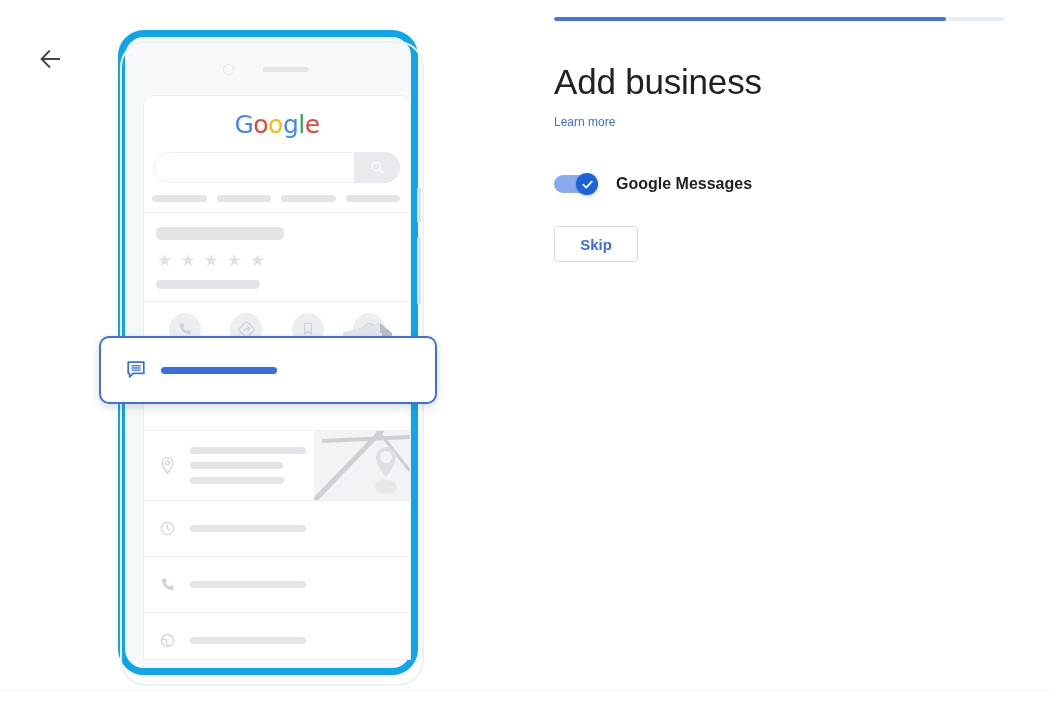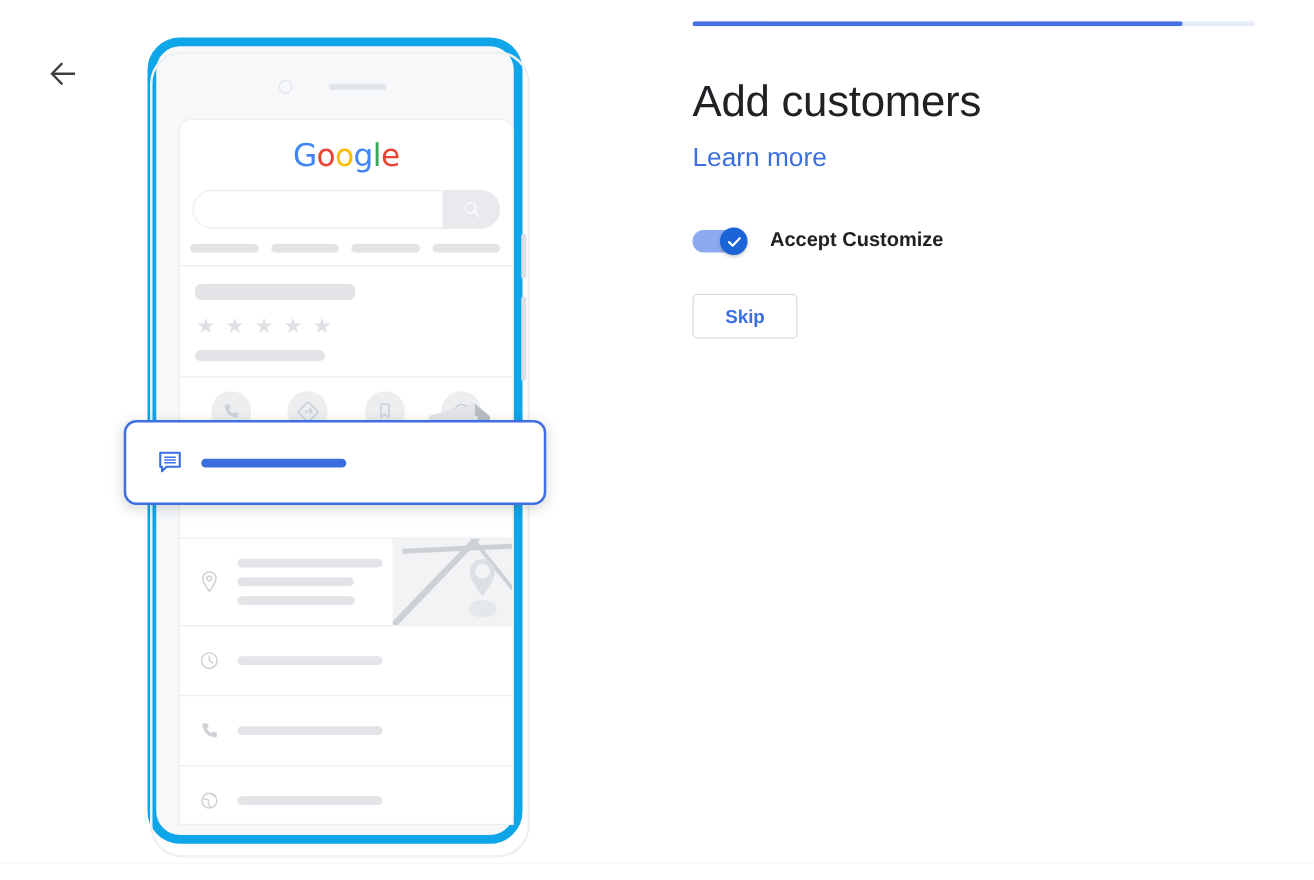--- a/index.html
+++ b/index.html
@@ -119,21 +119,21 @@
 
   .title {
     margin-top: 40px; font-size: 35px; font-weight: 400; color: #202124;
     letter-spacing: -.2px; line-height: 42px;
   }
   .subtitle {
     margin-top: 27px; font-size: 16px; color: #3c4043; line-height: 24px;
     width: 430px;
   }
   .learn-more {
-    display: inline-block; margin-top: 12px; font-size: 21px;
+    display: inline-block; margin-top: 12px; font-size: 12px;
     color: #3b6fe0; text-decoration: none; cursor: pointer;
   }
 
   .toggle-row { display: flex; align-items: center; margin-top: 43px; }
   .toggle {
     position: relative; width: 44px; height: 22px; cursor: pointer;
   }
   .toggle .track {
     position: absolute; left: 0; top: 2px; width: 38px; height: 18px;
     background: #8caaf0; border-radius: 9px;
@@ -334,35 +334,35 @@
     </div>
   </div>
 
   <div class="panel">
 
 
     <div class="progress-track">
       <div class="progress-fill" id="progress-fill" style="width: 87%; background: rgb(69, 113, 228);"></div>
     </div>
 
-    <h1 class="title">Add customers</h1>
+    <h1 class="title">Add business</h1>
 
 
     <a class="learn-more">Learn more</a>
 
     <div class="toggle-row">
       <div class="toggle">
         <div class="track"></div>
         <div class="knob">
           <svg width="13" height="13" viewBox="0 0 14 14">
             <path d="M2.4 7.2 L5.6 10.3 L11.6 3.9" fill="none" stroke="#ffffff" stroke-width="1.9" stroke-linecap="round" stroke-linejoin="round"></path>
           </svg>
         </div>
       </div>
-      <div class="toggle-label">Accept Customize</div>
+      <div class="toggle-label">Google Messages</div>
     </div>
 
     <div class="btn-row">
       <div class="btn btn-skip">Skip</div>
     </div>
   </div>
 
   <div class="footer-line"></div>
 </div>
 

